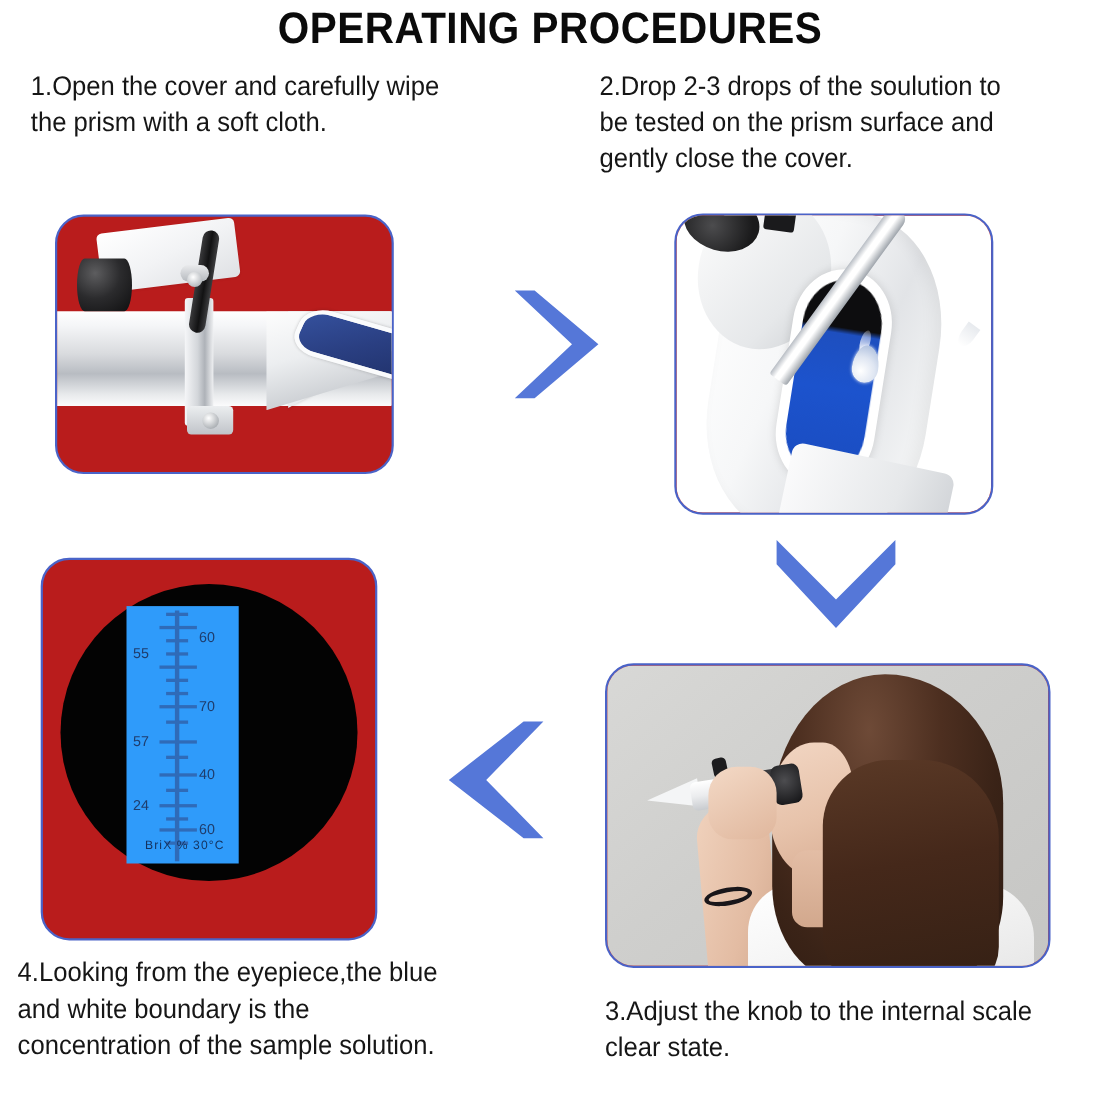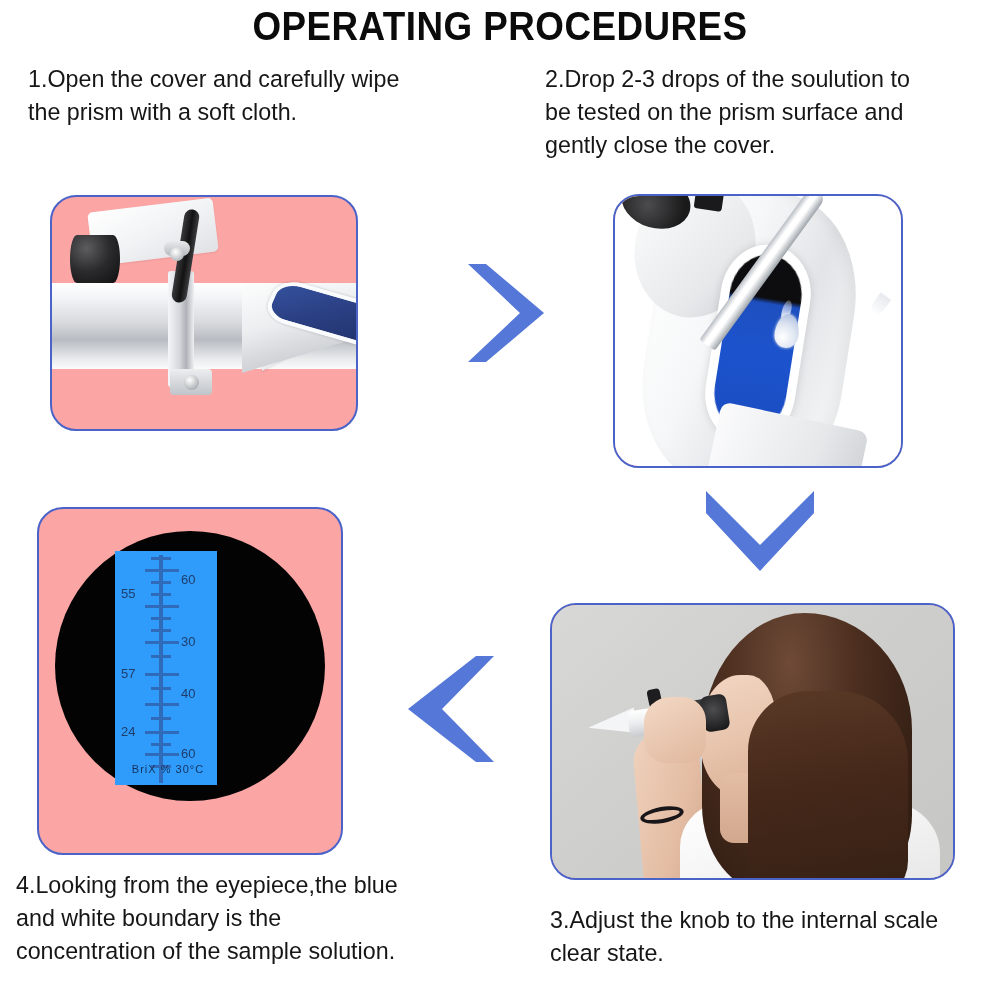--- a/index.html
+++ b/index.html
@@ -47,21 +47,21 @@
   #caption-1 { left: 28px;  top: 62px;  width: 430px; }
   #caption-2 { left: 545px; top: 62px;  width: 440px; }
   #caption-4 { left: 16px;  top: 868px; width: 440px; }
   #caption-3 { left: 550px; top: 903px; width: 430px; }
 
   
   .card {
     position: absolute;
     border: 2px solid #4a63c8;
     border-radius: 26px;
-    background: #fca5a5;
+    background: #b91c1c;
     overflow: hidden;
     box-sizing: border-box;
   }
   #card-1 { left: 50px;  top: 195px; width: 308px; height: 236px; }
   #card-2 { left: 613px; top: 194px; width: 290px; height: 274px; }
   #card-3 { left: 550px; top: 603px; width: 405px; height: 277px; }
   #card-4 { left: 37px;  top: 507px; width: 306px; height: 348px; }
 
   .card .inner { position: absolute; inset: 0; }
 
@@ -478,27 +478,27 @@
           <div id="c4-column-top-white"></div>
           <div id="c4-axis"></div>
 
           <div class="c4-tick major" style="top:18px"></div>
           <div class="c4-label right" style="top:22px">60</div>
 
           <div class="c4-tick major" style="top:54px"></div>
           <div class="c4-label left" style="top:36px">55</div>
 
           <div class="c4-tick major" style="top:90px"></div>
-          <div class="c4-label right" style="top:84px">30</div>
+          <div class="c4-label right" style="top:84px">70</div>
 
           <div class="c4-tick major" style="top:122px"></div>
           <div class="c4-label left" style="top:116px">57</div>
 
           <div class="c4-tick major" style="top:152px"></div>
-          <div class="c4-label right" style="top:136px">40</div>
+          <div class="c4-label right" style="top:146px">40</div>
 
           <div class="c4-tick major" style="top:180px"></div>
           <div class="c4-label left" style="top:174px">24</div>
 
           <div class="c4-tick major" style="top:202px"></div>
           <div class="c4-label right" style="top:196px">60</div>
 
           <div class="c4-tick minor" style="top:6px"></div>
           <div class="c4-tick minor" style="top:30px"></div>
           <div class="c4-tick minor" style="top:42px"></div>

